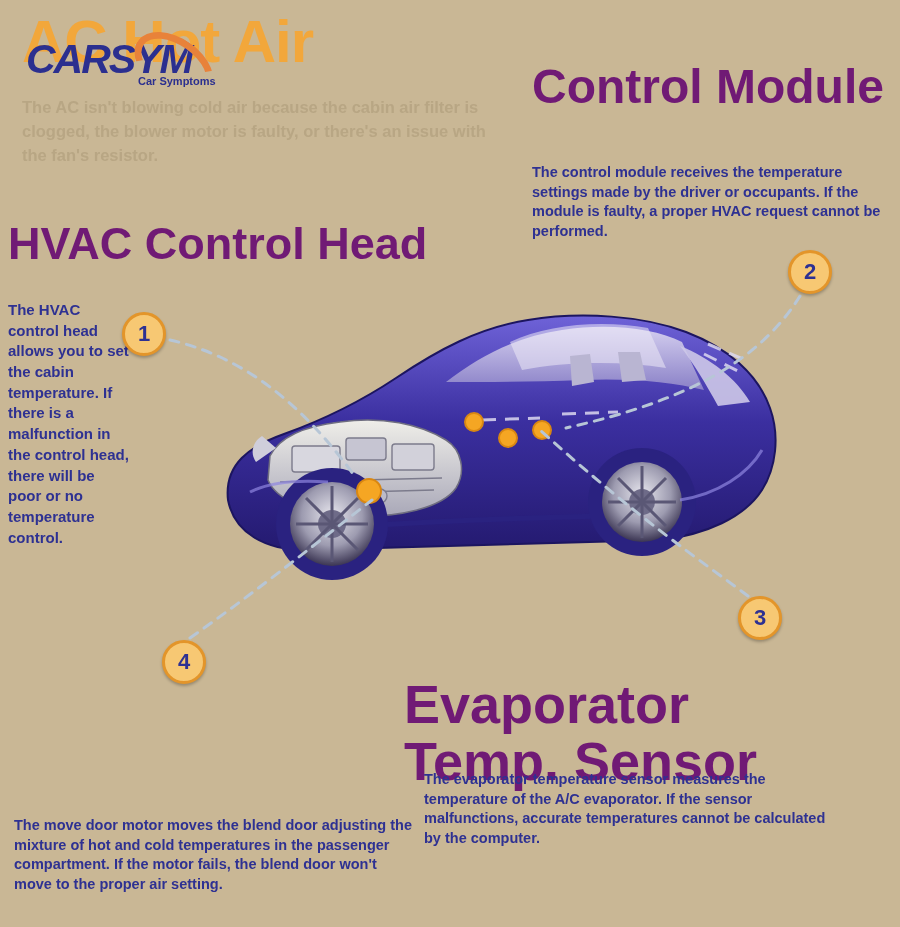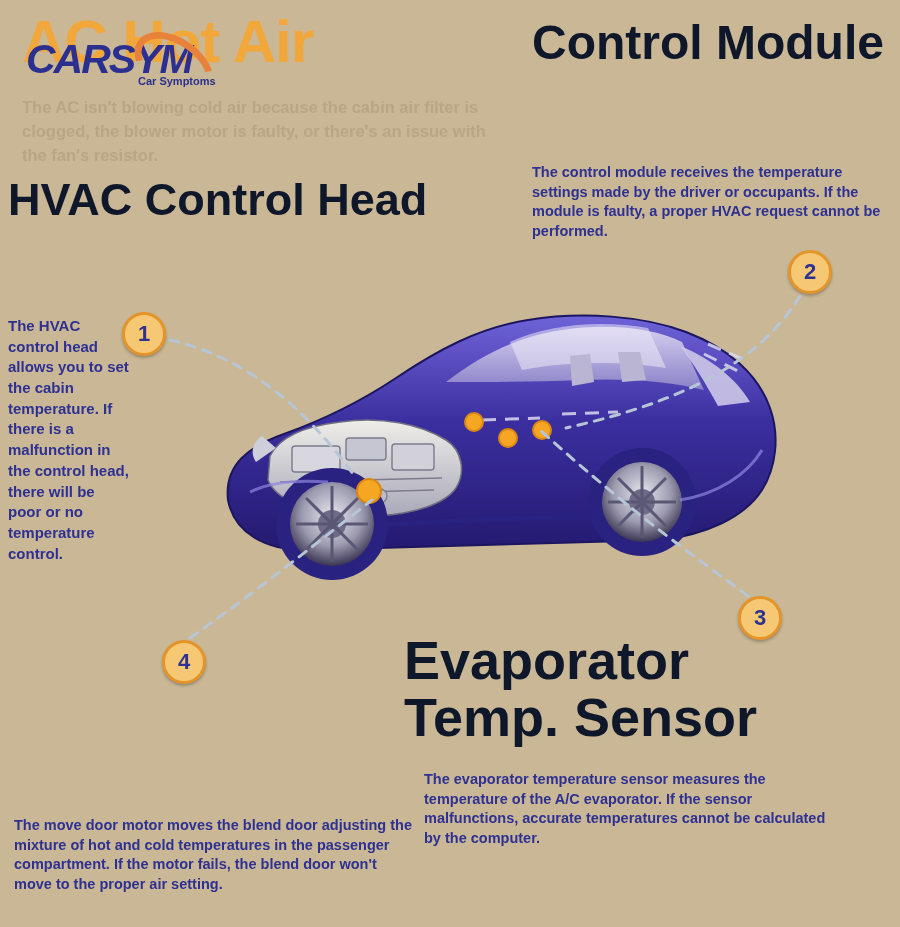--- a/index.html
+++ b/index.html
@@ -82,34 +82,35 @@
     top: 47px;
     font-size: 11px;
     font-weight: bold;
     color: #2b2f8f;
     white-space: nowrap;
   }
 
   
   .hd {
     position: absolute;
-    color: #0f172a;
+    color: #701a75;
     font-weight: bold;
     line-height: 1.05;
+    margin-top: 44px;
   }
   .bd {
     position: absolute;
     color: #2e3192;
     font-weight: bold;
     font-size: 14.5px;
     line-height: 1.35;
   }
 
   #hd-hvac { left: 8px;  top: 176px; width: 430px; font-size: 45px; }
-  #bd-hvac { left: 8px;  top: 300px; width: 124px; font-size: 15px; line-height: 1.38; margin-top: 16px; }
+  #bd-hvac { left: 8px;  top: 300px; width: 124px; font-size: 15px; line-height: 1.38; }
 
   #hd-control { left: 532px; top: 18px; width: 360px; font-size: 48px; }
   #bd-control { left: 532px; top: 163px; width: 356px; }
 
   #hd-evap { left: 404px; top: 632px; width: 400px; font-size: 54px; }
   #bd-evap { left: 424px; top: 770px; width: 410px; }
 
   #hd-blend { left: 14px; top: 690px; width: 420px; font-size: 48px; }
   #bd-blend { left: 14px; top: 816px; width: 400px; }
 

